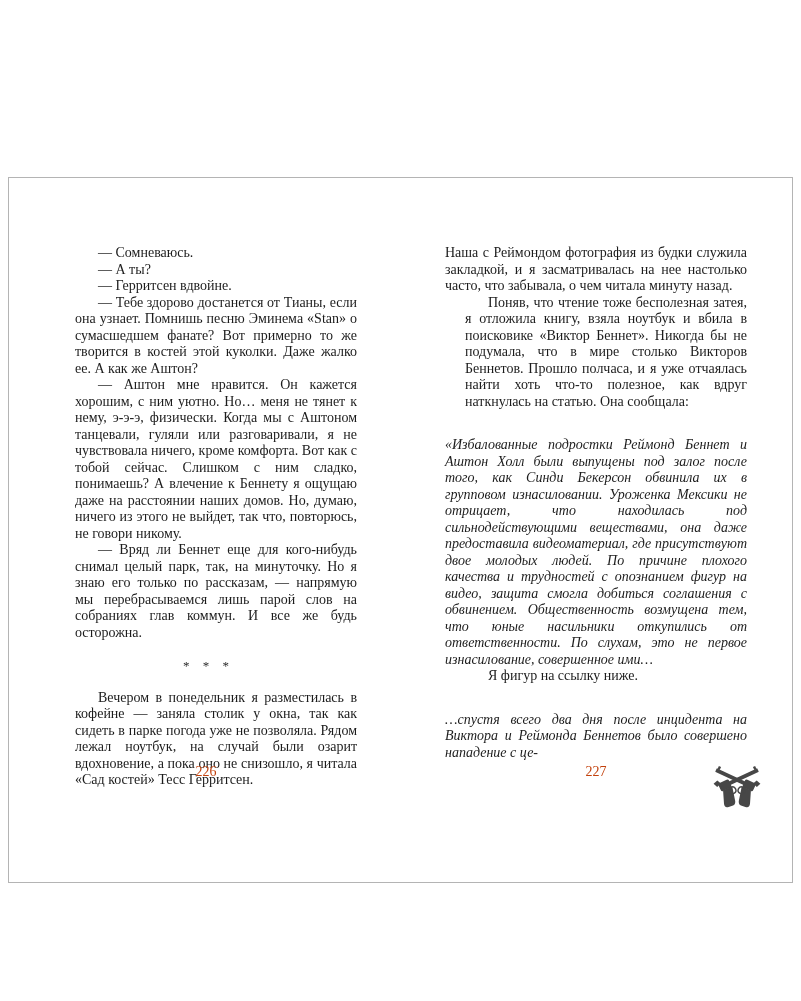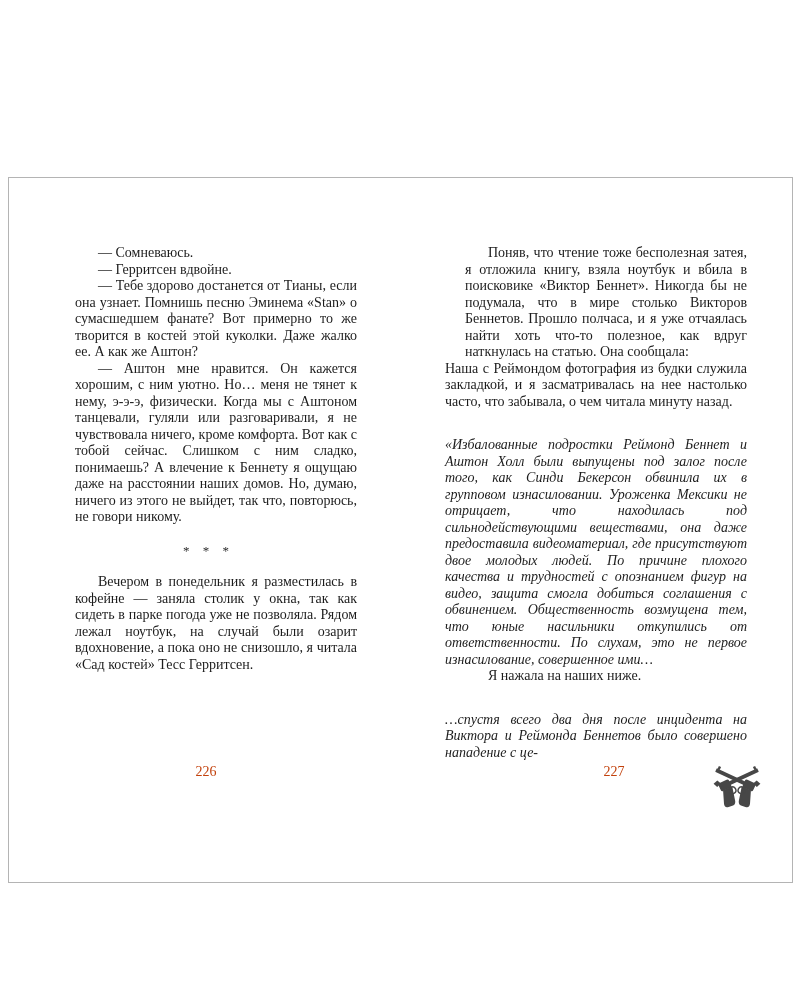--- a/index.html
+++ b/index.html
@@ -43,46 +43,48 @@
   }
   .page-number {
     position: absolute;
     top: 764px;
     width: 302px;
     text-align: center;
     font-size: 14px;
     color: #c2410c;
   }
   .page-number.left  { left: 55px; }
-  .page-number.right { left: 463px; text-align: center; }
+  .page-number.right { left: 445px; text-align: center; }
   .ornament {
     position: absolute;
     left: 698px; top: 760px;
     width: 78px; height: 48px;
   }
 </style>
 </head>
 <body>
 
 <div class="frame"></div>
 
 <div class="column left">
   <p class="para indent">— Сомневаюсь.</p>
+  <p class="para indent">— А ты?</p>
   <p class="para indent">— Герритсен вдвойне.</p>
   <p class="para indent">— Тебе здорово достанется от Тианы, если она узнает. Помнишь песню Эминема «Stan» о сумасшедшем фанате? Вот примерно то же творится в костей этой куколки. Даже жалко ее. А как же Аштон?</p>
   <p class="para indent">— Аштон мне нравится. Он кажется хорошим, с ним уютно. Но… меня не тянет к нему, э-э-э, физически. Когда мы с Аштоном танцевали, гуляли или разговаривали, я не чувствовала ничего, кроме комфорта. Вот как с тобой сейчас. Слишком с ним сладко, понимаешь? А влечение к Беннету я ощущаю даже на расстоянии наших домов. Но, думаю, ничего из этого не выйдет, так что, повторюсь, не говори никому.</p>
+  <p class="para indent">— Вряд ли Беннет еще для кого-нибудь снимал целый парк, так, на минуточку. Но я знаю его только по рассказам, — напрямую мы перебрасываемся лишь парой слов на собраниях глав коммун. И все же будь осторожна.</p>
   <div class="separator">* * *</div>
   <p class="para indent">Вечером в понедельник я разместилась в кофейне — заняла столик у окна, так как сидеть в парке погода уже не позволяла. Рядом лежал ноутбук, на случай были озарит вдохновение, а пока оно не снизошло, я читала «Сад костей» Тесс Герритсен.</p>
 </div>
 
 <div class="column right">
+  <p class="para">Наша с Реймондом фотография из будки служила закладкой, и я засматривалась на нее настолько часто, что забывала, о чем читала минуту назад.</p>
   <p class="para indent">Поняв, что чтение тоже бесполезная затея, я отложила книгу, взяла ноутбук и вбила в поисковике «Виктор Беннет». Никогда бы не подумала, что в мире столько Викторов Беннетов. Прошло полчаса, и я уже отчаялась найти хоть что-то полезное, как вдруг наткнулась на статью. Она сообщала:</p>
-  <p class="para">Наша с Реймондом фотография из будки служила закладкой, и я засматривалась на нее настолько часто, что забывала, о чем читала минуту назад.</p>
   <p class="para italic gap">«Избалованные подростки Реймонд Беннет и Аштон Холл были выпущены под залог после того, как Синди Бекерсон обвинила их в групповом изнасиловании. Уроженка Мексики не отрицает, что находилась под сильнодействующими веществами, она даже предоставила видеоматериал, где присутствуют двое молодых людей. По причине плохого качества и трудностей с опознанием фигур на видео, защита смогла добиться соглашения с обвинением. Общественность возмущена тем, что юные насильники откупились от ответственности. По слухам, это не первое изнасилование, совершенное ими…</p>
-  <p class="para indent">Я нажала на наших ниже.</p>
+  <p class="para indent">Я фигур на ссылку ниже.</p>
   <p class="para italic gap">…спустя всего два дня после инцидента на Виктора и Реймонда Беннетов было совершено нападение с це-</p>
 </div>
 
 <div class="page-number left">226</div>
 <div class="page-number right">227</div>
 
 <svg class="ornament" viewBox="0 0 152 100" xmlns="http://www.w3.org/2000/svg">
   <defs>
     <g id="revolver" fill="#474747">
       <rect x="58" y="38" width="70" height="8" rx="1"></rect>

